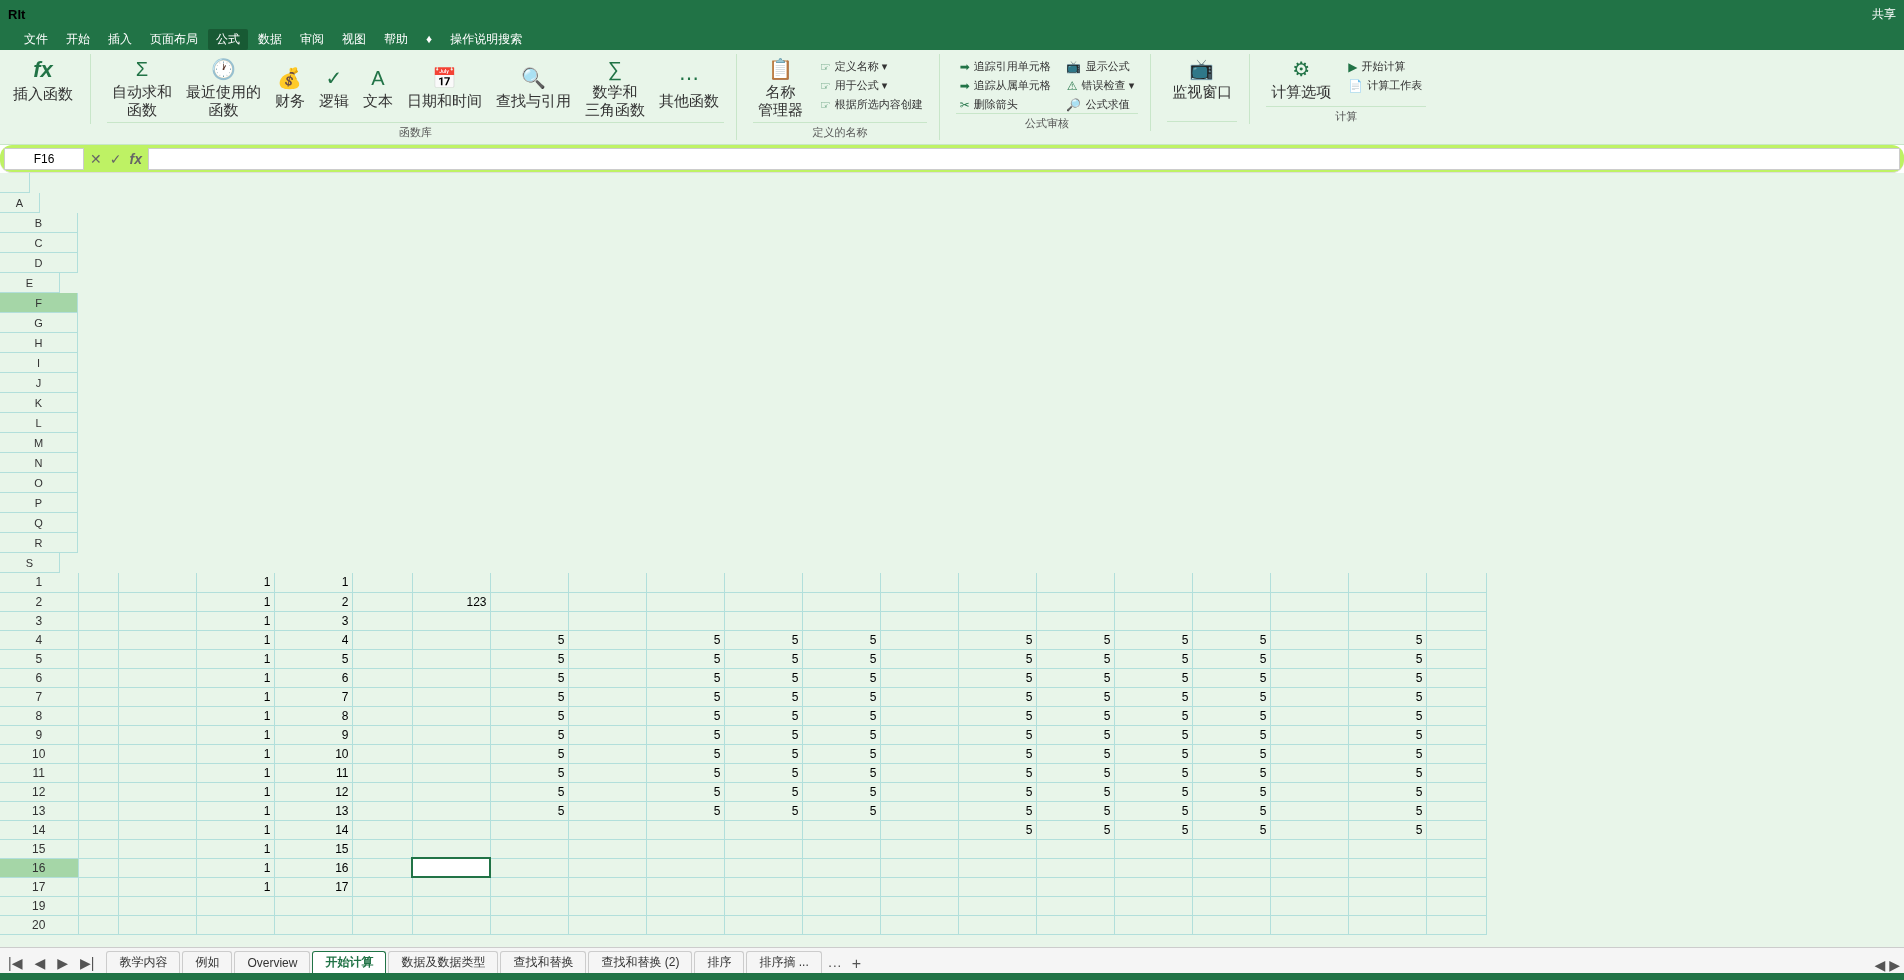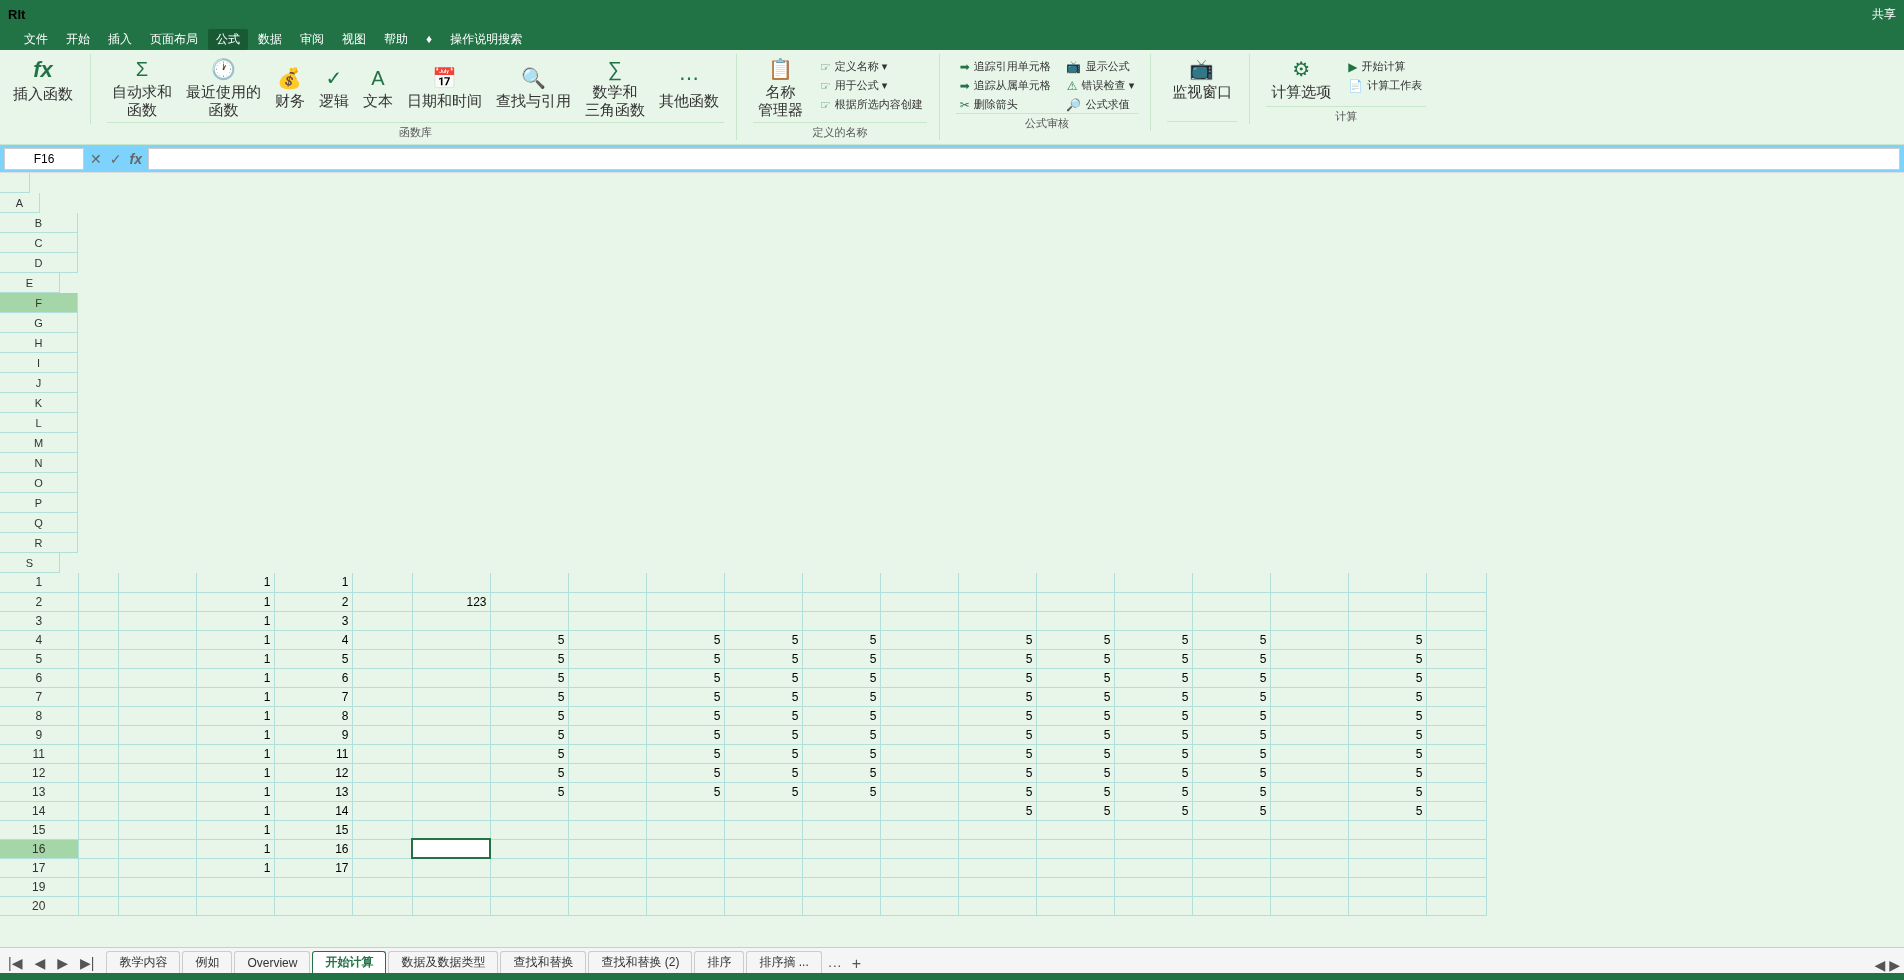--- a/index.html
+++ b/index.html
@@ -67,26 +67,27 @@
     .ribbon-btn .icon { font-size: 20px; color: #217346; }
     .ribbon-btn .label { font-size: 15px; color: #333; text-align: center; line-height: 1.2; margin-top: 2px; }
     .ribbon-group-label { font-size: 11px; color: #555; text-align: center; border-top: 1px solid #c8e6c9; padding-top: 2px; width: 100%; }
     .ribbon-small-btns { display: flex; flex-direction: column; gap: 2px; }
     .ribbon-small-btn { font-size: 11px; color: #333; cursor: pointer; padding: 1px 4px; border-radius: 2px; white-space: nowrap; display: flex; align-items: center; gap: 4px; }
     .ribbon-small-btn .s-icon { font-size: 12px; color: #217346; }
 
     
     #formulabar {
       height: 28px;
-      background: #7dd3fc;
+      background: #bef264;
       border-bottom: 1px solid #ddd;
       display: flex;
       align-items: center;
       padding: 0 4px;
       gap: 4px;
+      border-radius: 12px;
     }
     #cell-ref {
       width: 80px;
       height: 22px;
       border: 1px solid #ccc;
       padding: 0 4px;
       font-size: 12px;
       text-align: center;
     }
     #formula-icons { display: flex; gap: 4px; align-items: center; color: #666; font-size: 14px; }
@@ -639,20 +640,42 @@
             <td class="col-L"></td>
             <td class="col-M">5</td>
             <td class="col-N">5</td>
             <td class="col-O">5</td>
             <td class="col-P">5</td>
             <td class="col-Q"></td>
             <td class="col-R">5</td>
             <td class="col-S"></td>
           </tr>
           <tr>
+            <td class="row-header">10</td>
+            <td class="col-A"></td>
+            <td class="col-B"></td>
+            <td class="col-C">1</td>
+            <td class="col-D">10</td>
+            <td class="col-E"></td>
+            <td class="col-F"></td>
+            <td class="col-G">5</td>
+            <td class="col-H"></td>
+            <td class="col-I">5</td>
+            <td class="col-J">5</td>
+            <td class="col-K">5</td>
+            <td class="col-L"></td>
+            <td class="col-M">5</td>
+            <td class="col-N">5</td>
+            <td class="col-O">5</td>
+            <td class="col-P">5</td>
+            <td class="col-Q"></td>
+            <td class="col-R">5</td>
+            <td class="col-S"></td>
+          </tr>
+          <tr>
             <td class="row-header">11</td>
             <td class="col-A"></td>
             <td class="col-B"></td>
             <td class="col-C">1</td>
             <td class="col-D">11</td>
             <td class="col-E"></td>
             <td class="col-F"></td>
             <td class="col-G">5</td>
             <td class="col-H"></td>
             <td class="col-I">5</td>

